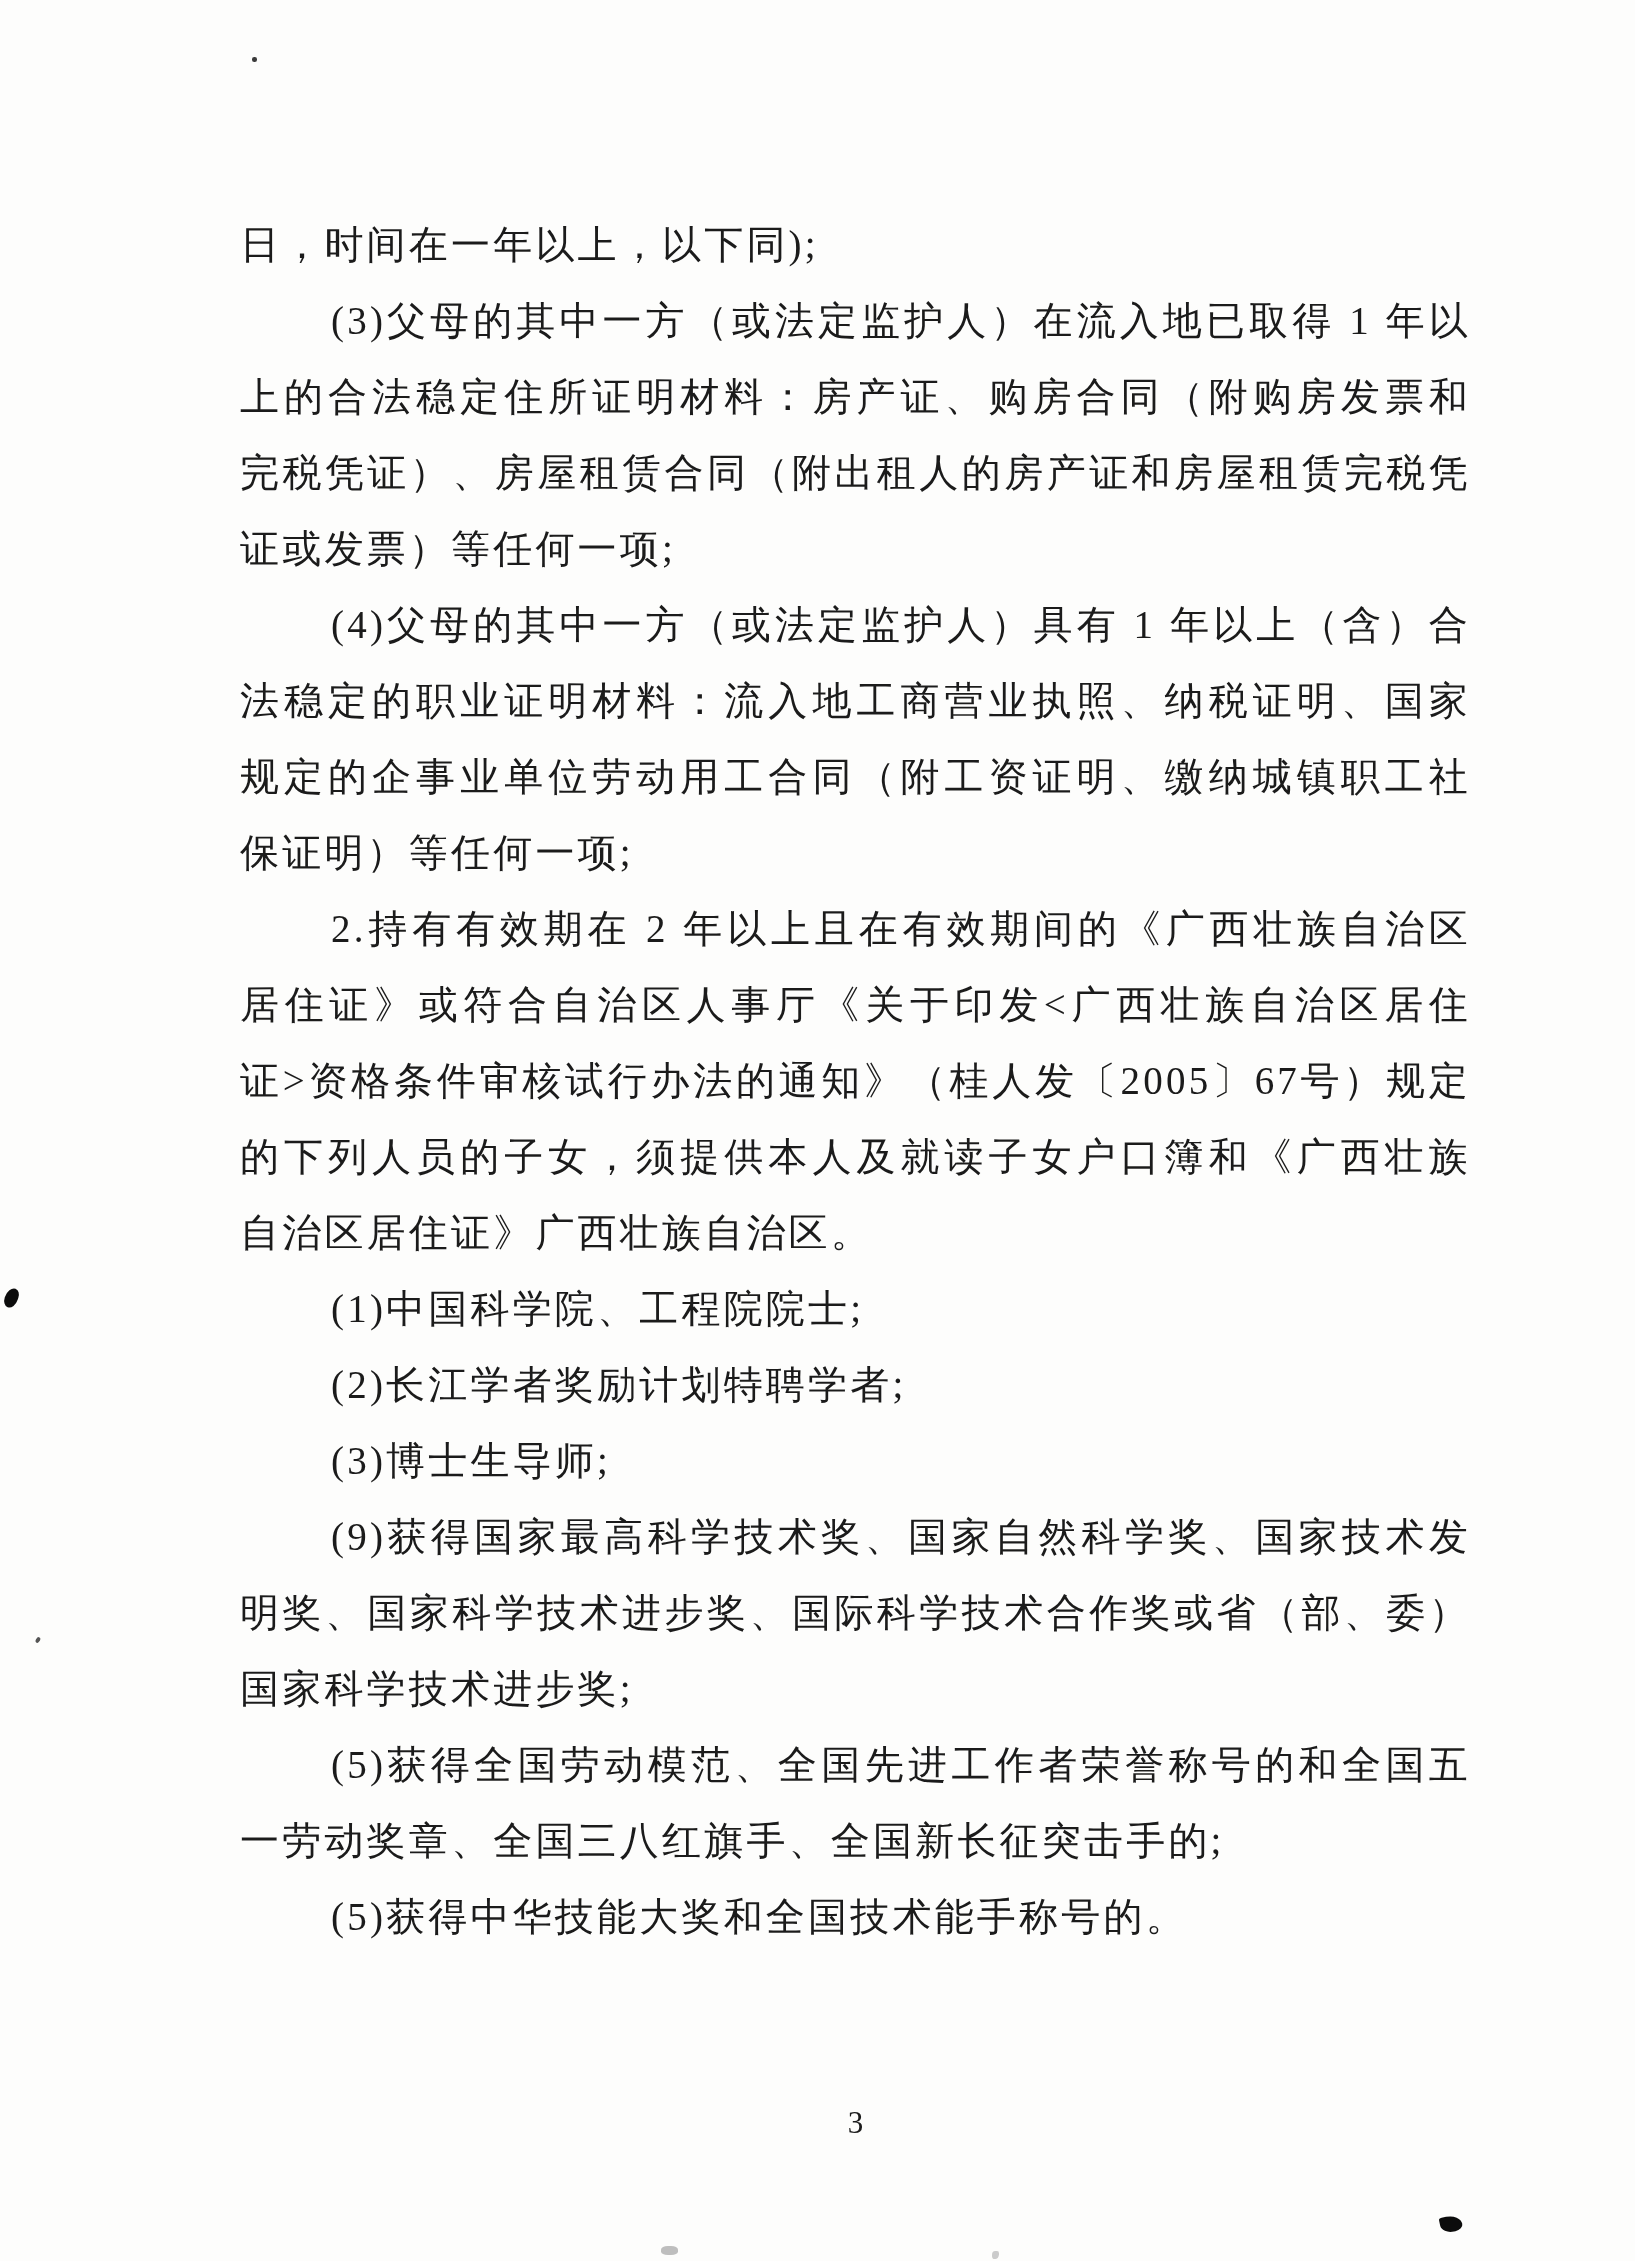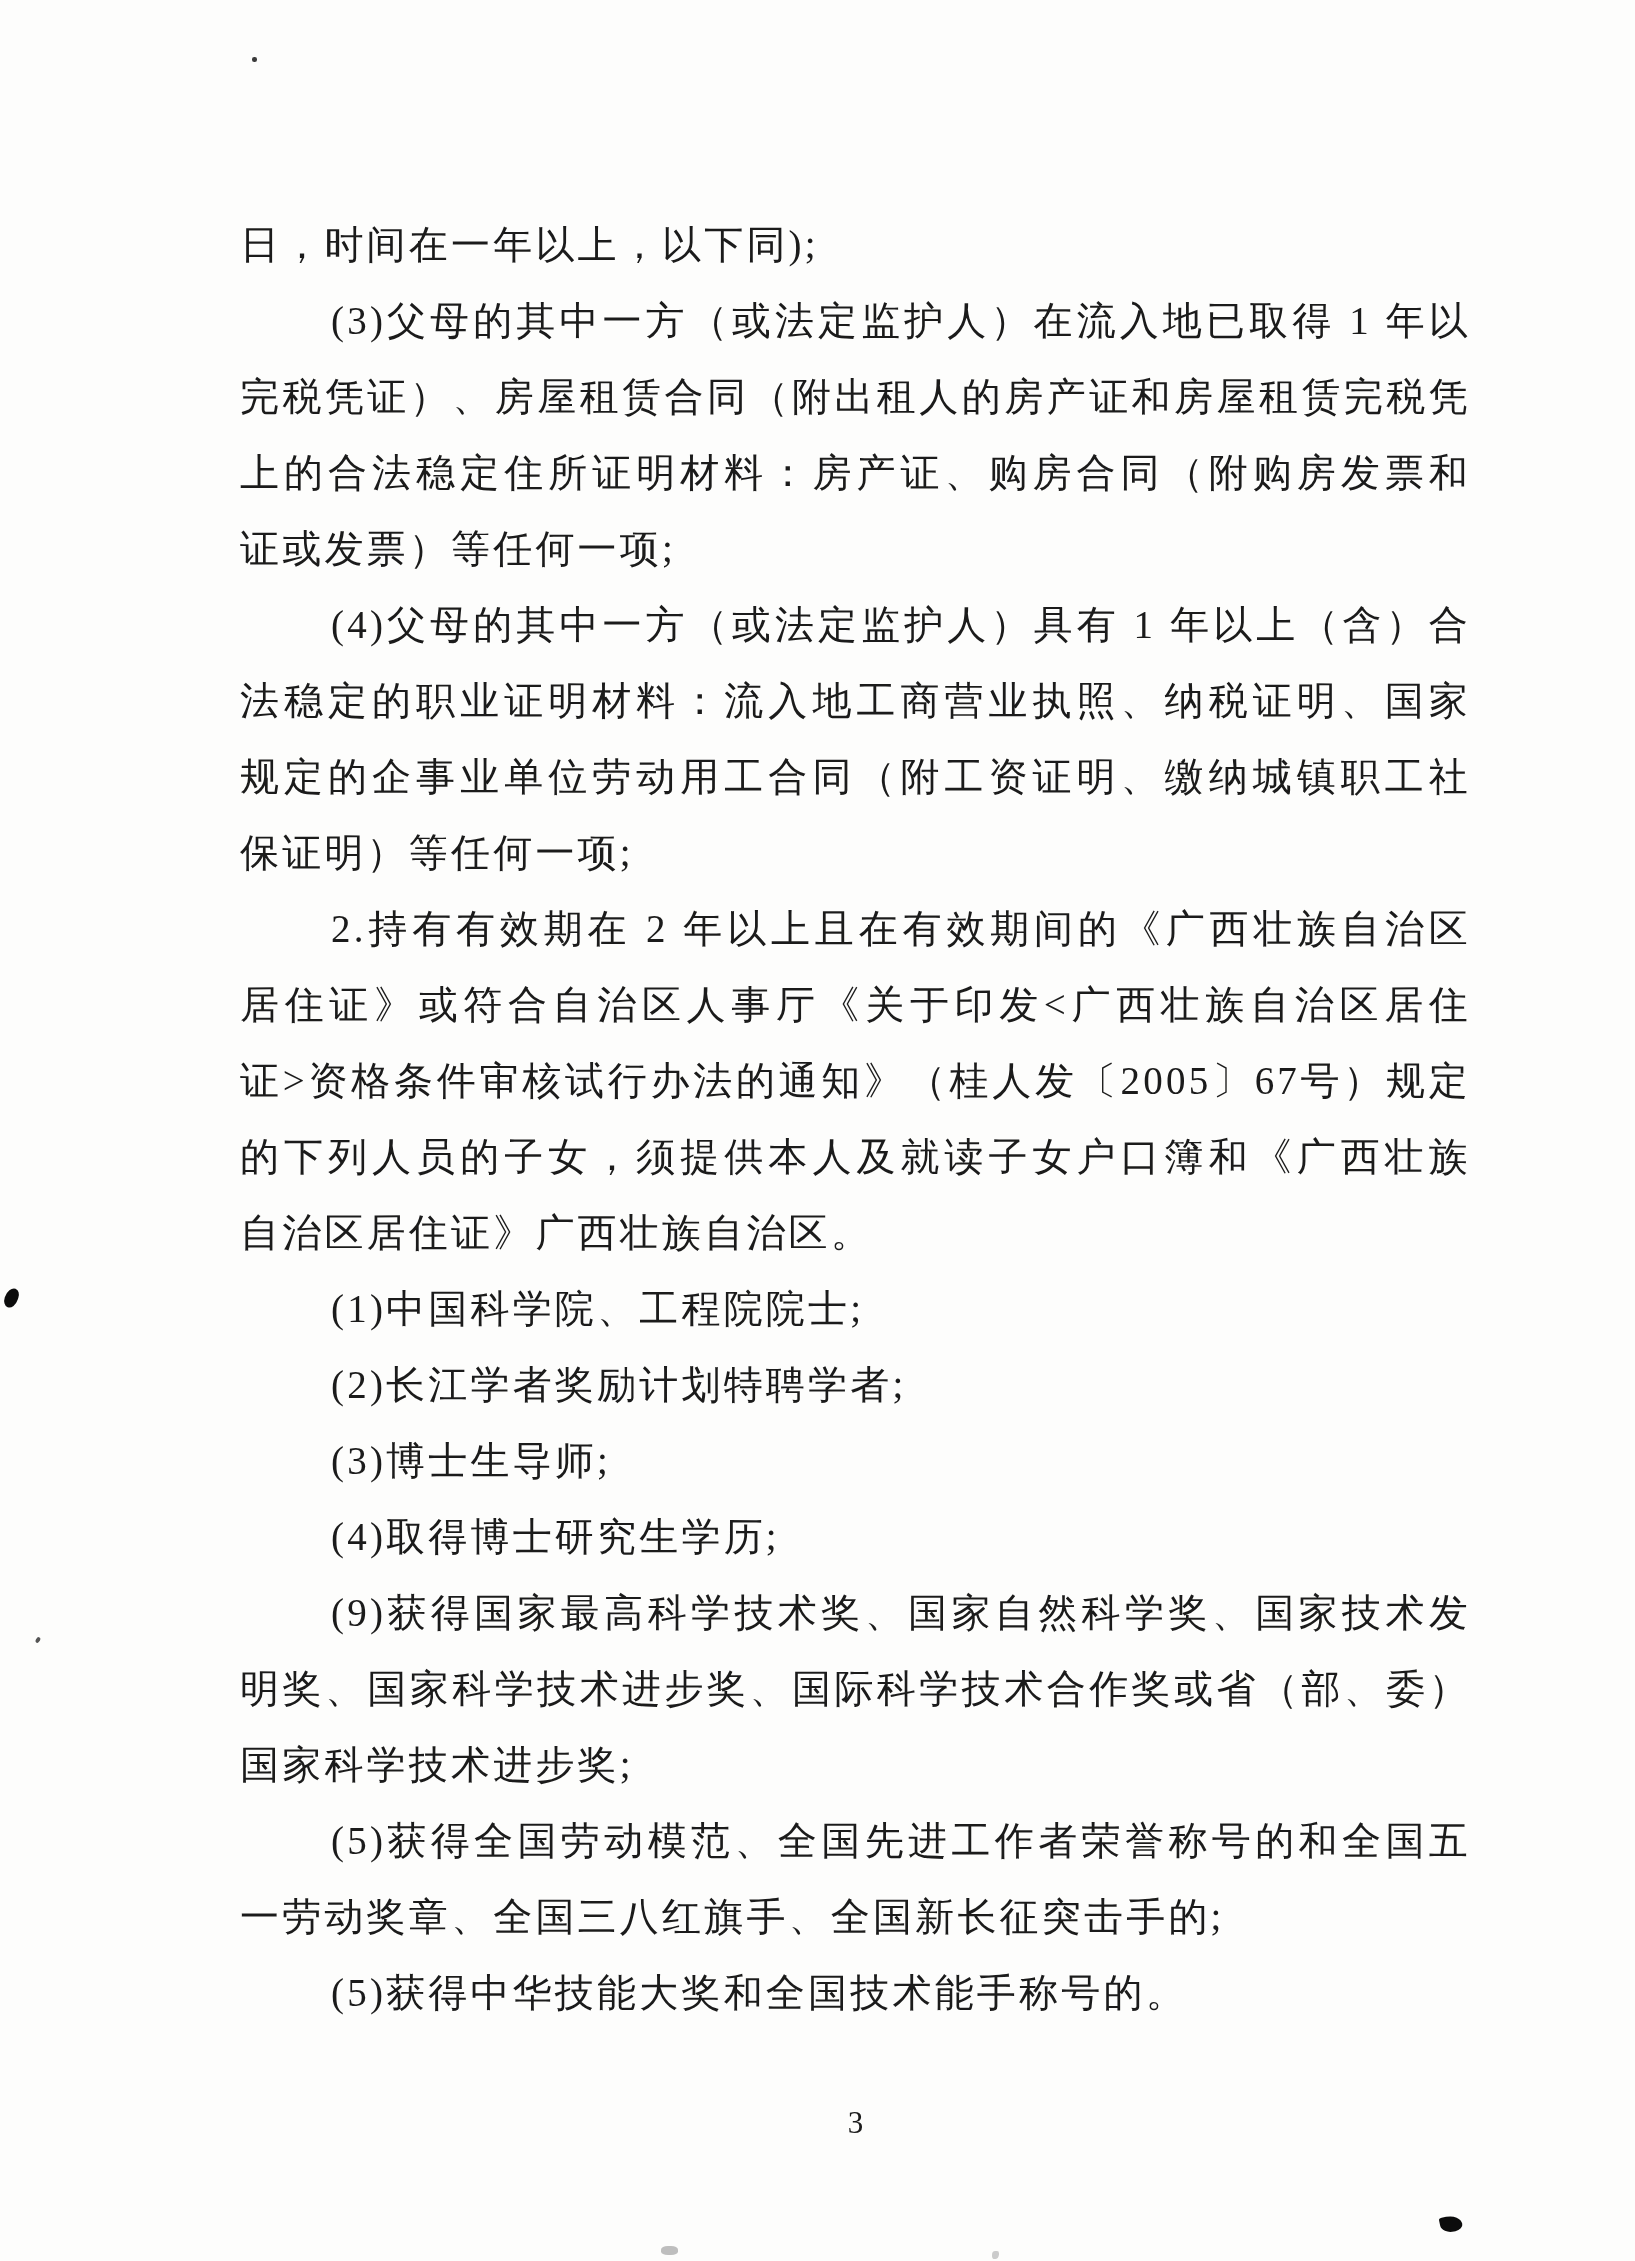--- a/index.html
+++ b/index.html
@@ -109,36 +109,35 @@
   }
 </style>
 </head>
 <body>
 
 <div class="page">
 
   <div class="text-block">
     <div class="line">日，时间在一年以上，以下同);</div>
     <div class="line fill indent">(3)父母的其中一方（或法定监护人）在流入地已取得 1 年以</div>
+    <div class="line fill">上的合法稳定住所证明材料：房产证、购房合同（附购房发票和</div>
     <div class="line fill">完税凭证）、房屋租赁合同（附出租人的房产证和房屋租赁完税凭</div>
-    <div class="line fill">上的合法稳定住所证明材料：房产证、购房合同（附购房发票和</div>
     <div class="line">证或发票）等任何一项;</div>
     <div class="line fill indent">(4)父母的其中一方（或法定监护人）具有 1 年以上（含）合</div>
     <div class="line fill">法稳定的职业证明材料：流入地工商营业执照、纳税证明、国家</div>
     <div class="line fill">规定的企事业单位劳动用工合同（附工资证明、缴纳城镇职工社</div>
     <div class="line">保证明）等任何一项;</div>
     <div class="line fill indent">2.持有有效期在 2 年以上且在有效期间的《广西壮族自治区</div>
     <div class="line fill">居住证》或符合自治区人事厅《关于印发&lt;广西壮族自治区居住</div>
     <div class="line fill">证&gt;资格条件审核试行办法的通知》（桂人发〔2005〕67号）规定</div>
     <div class="line fill">的下列人员的子女，须提供本人及就读子女户口簿和《广西壮族</div>
     <div class="line">自治区居住证》广西壮族自治区。</div>
     <div class="line indent">(1)中国科学院、工程院院士;</div>
     <div class="line indent">(2)长江学者奖励计划特聘学者;</div>
     <div class="line indent">(3)博士生导师;</div>
-    <div class="line indent">(4)取得博士研究生学历;</div>
     <div class="line fill indent">(9)获得国家最高科学技术奖、国家自然科学奖、国家技术发</div>
     <div class="line fill">明奖、国家科学技术进步奖、国际科学技术合作奖或省（部、委）</div>
     <div class="line">国家科学技术进步奖;</div>
     <div class="line fill indent">(5)获得全国劳动模范、全国先进工作者荣誉称号的和全国五</div>
     <div class="line">一劳动奖章、全国三八红旗手、全国新长征突击手的;</div>
     <div class="line indent">(5)获得中华技能大奖和全国技术能手称号的。</div>
   </div>
 
   <div class="page-number">3</div>
 

